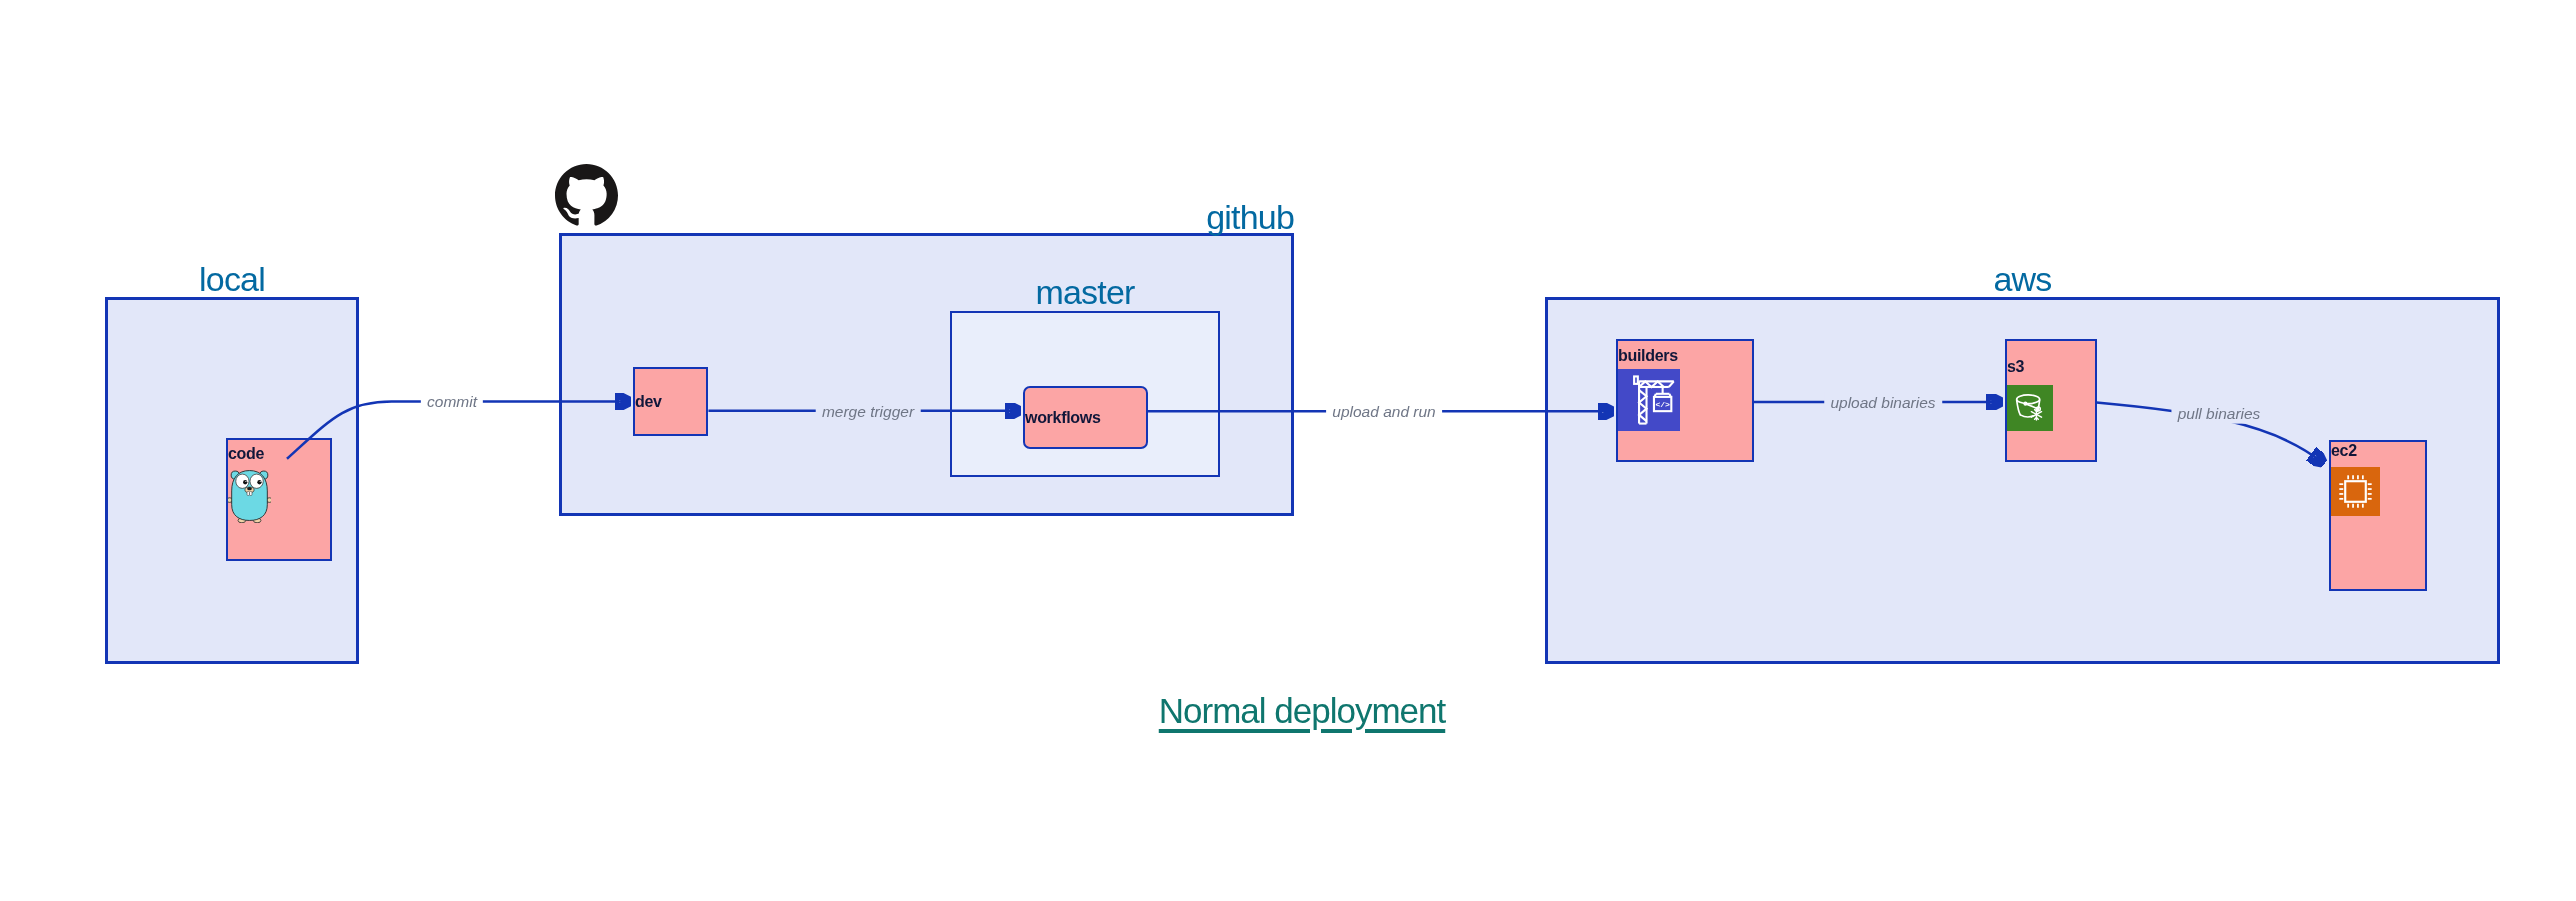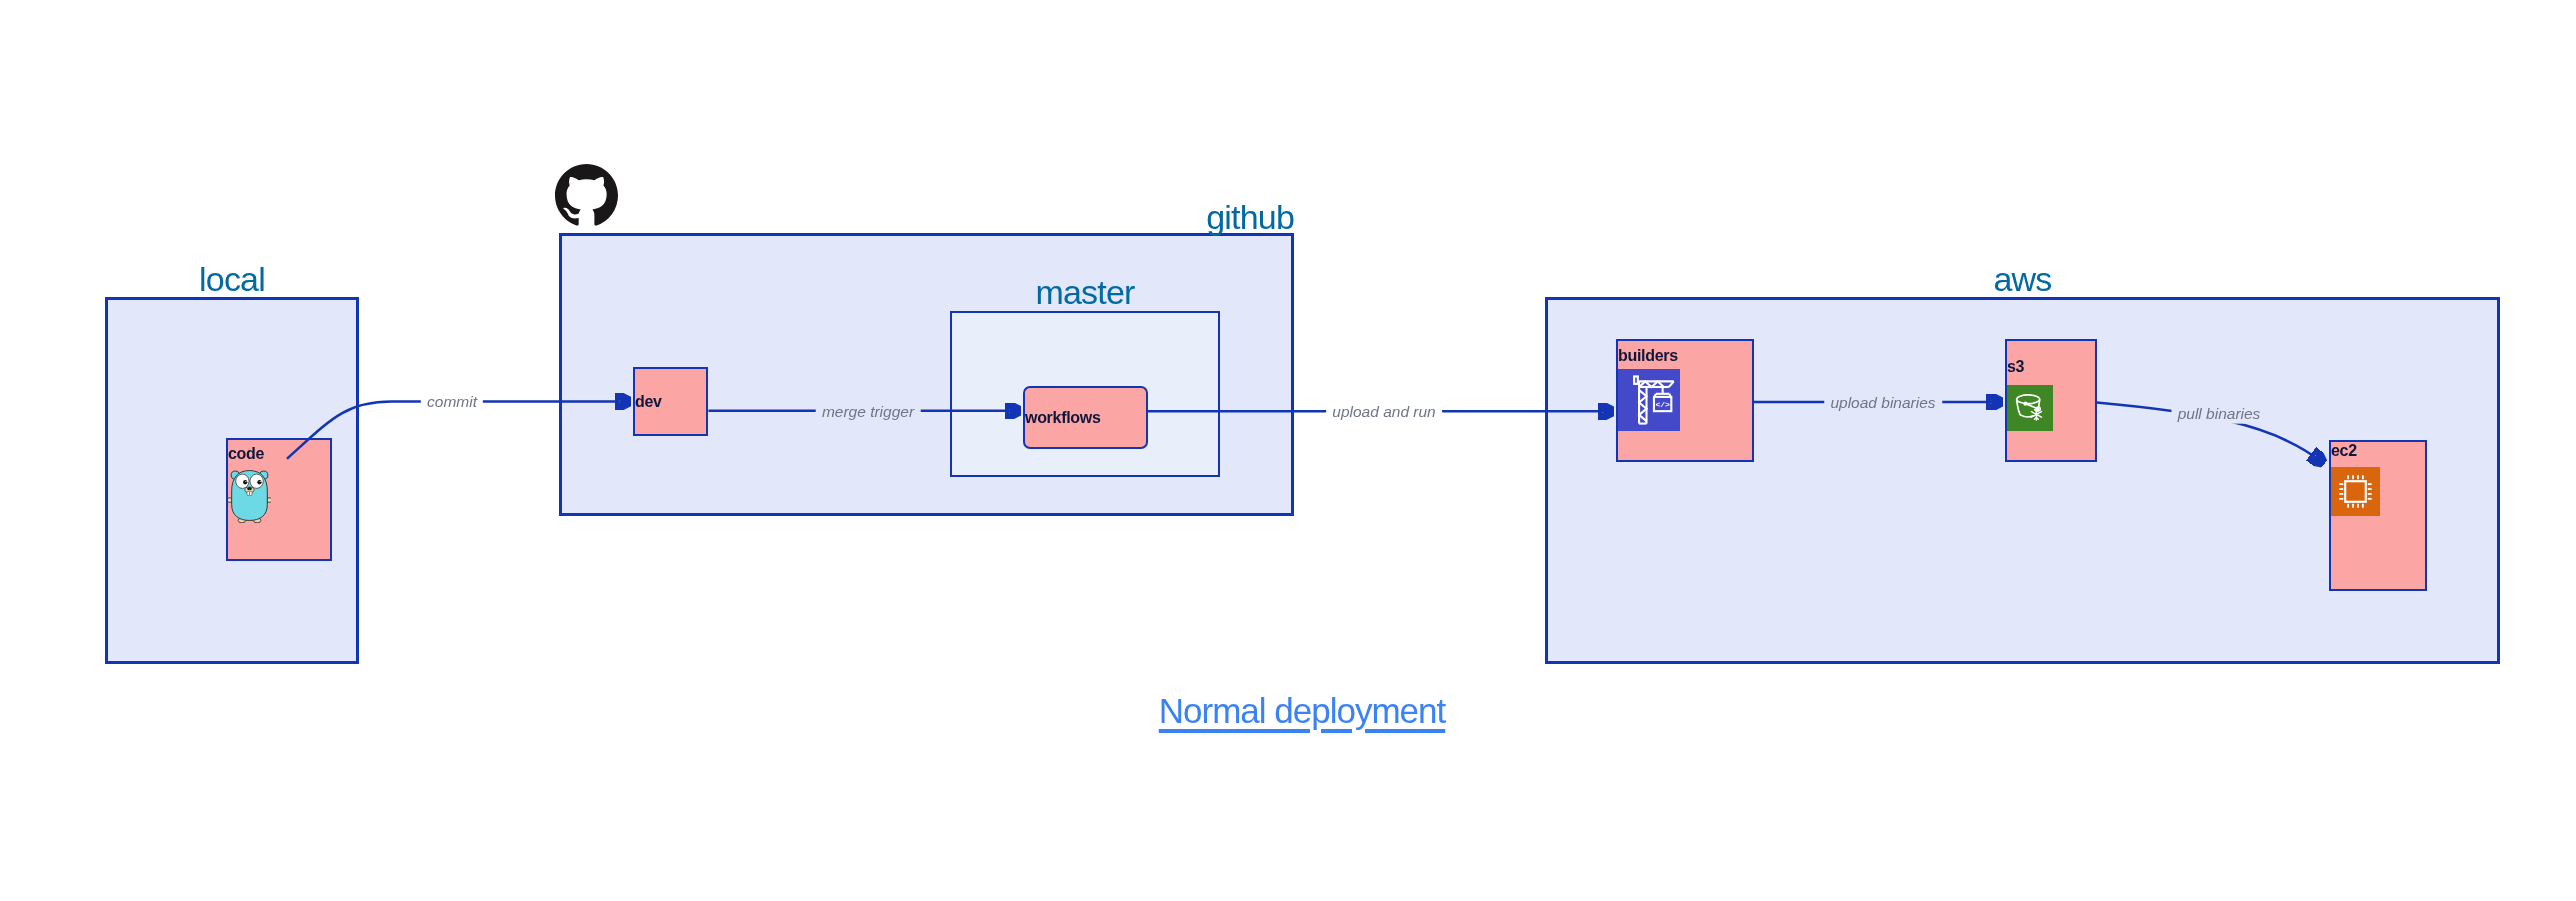--- a/index.html
+++ b/index.html
@@ -22,21 +22,21 @@
   .edges path{stroke:#1335b5;stroke-width:5;fill:none;}
   .elabel{
     position:absolute;transform:translate(-50%,-50%);z-index:6;white-space:nowrap;
     font-style:italic;font-size:15.5px;color:#6f7686;padding:2.6px 6.2px;line-height:1;
   }
   .elabel.on-white{background:#ffffff;}
   .elabel.on-fill{background:#e2e7f9;}
   .icon{flex:0 0 auto;}
   .title{
     position:absolute;left:1127px;top:691px;width:350px;text-align:center;z-index:4;
-    font-size:35px;color:#3b82f6;letter-spacing:-1px;
+    font-size:35px;color:#0f766e;letter-spacing:-1px;
     text-decoration:underline;text-decoration-thickness:3.6px;text-underline-offset:6.2px;
   }
 </style>
 </head>
 <body>
 
 <div class="canvas">
 
   <div class="cbox" style="left:105px;top:297px;width:254px;height:367px;"></div>
   <div class="cbox" style="left:559px;top:233px;width:735px;height:283px;"></div>

